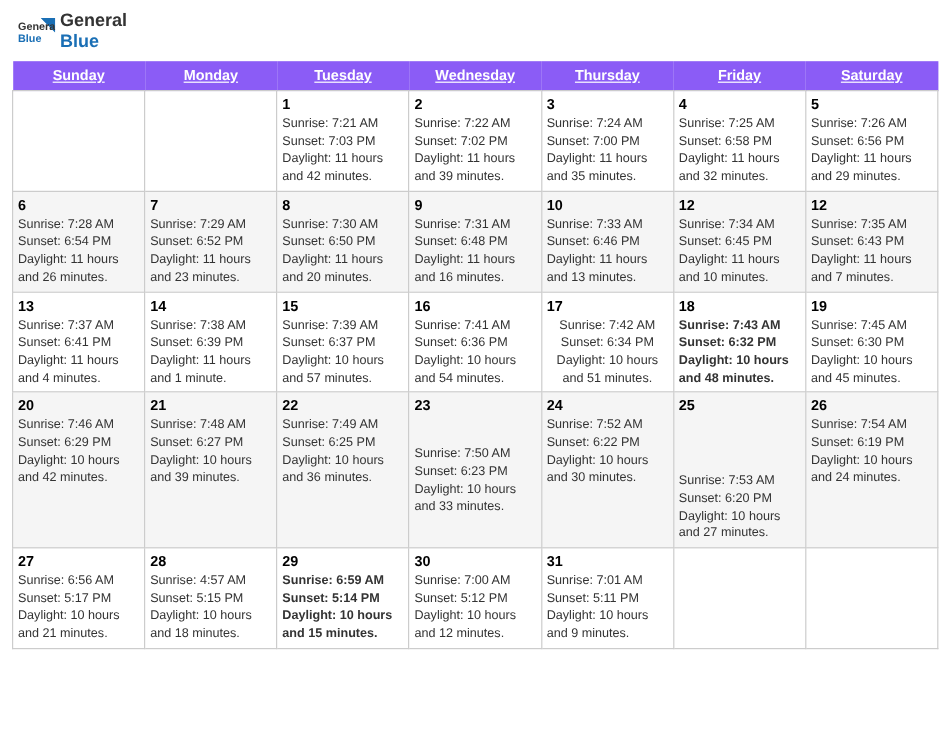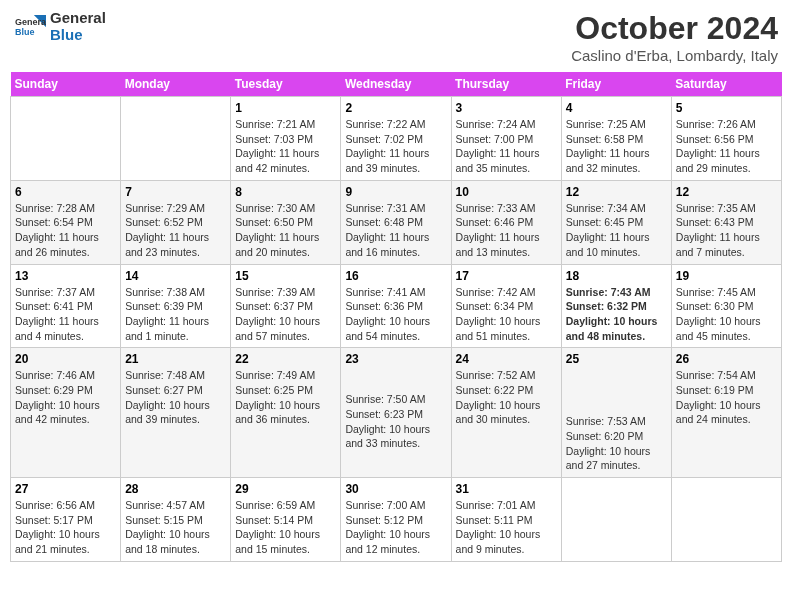--- a/index.html
+++ b/index.html
@@ -37,26 +37,27 @@
     .location-title {
       font-size: 15px;
       color: #555;
     }
     table {
       width: 100%;
       border-collapse: collapse;
       font-size: 11px;
     }
     th {
-      background-color: #d946ef;
+      background-color: #8b5cf6;
       color: #fff;
       padding: 5px 4px;
-      text-align: left;
+      text-align: center;
       font-size: 12px;
       font-weight: bold;
+      text-decoration: underline;
     }
     td {
       border: 1px solid #ccc;
       padding: 4px;
       vertical-align: top;
       width: calc(100% / 7);
       min-height: 80px;
       background: #fff;
     }
     tr:nth-child(even) td {
@@ -87,24 +88,20 @@
       <polygon points="20,4 32,4 32,16" fill="#1a6fb5"></polygon>
       <polygon points="20,4 32,4 32,16" fill="#1a6fb5" opacity="0.6"></polygon>
       <text x="1" y="14" font-size="9" font-weight="bold" fill="#333" font-family="Arial">General</text>
       <text x="1" y="24" font-size="9" font-weight="bold" fill="#1a6fb5" font-family="Arial">Blue</text>
     </svg>
     <div>
       <div style="font-size:15px;font-weight:bold;color:#333;line-height:1.1;">General</div>
       <div style="font-size:15px;font-weight:bold;color:#1a6fb5;line-height:1.1;">Blue</div>
     </div>
   </div>
-  <div class="title-block">
-    <div class="month-title">October 2024</div>
-    <div class="location-title">Caslino d'Erba, Lombardy, Italy</div>
-  </div>
 </div>
 
 <table>
   <thead>
     <tr>
     <th>Sunday</th>
         <th>Monday</th>
         <th>Tuesday</th>
         <th>Wednesday</th>
         <th>Thursday</th>
@@ -211,21 +208,21 @@
 Daylight: 10 hours and 57 minutes.</div>
         </td>
         <td>
           <span class="day-num">16</span>
           <div class="day-info" style="white-space: pre-line;">Sunrise: 7:41 AM
 Sunset: 6:36 PM
 Daylight: 10 hours and 54 minutes.</div>
         </td>
         <td>
           <span class="day-num">17</span>
-          <div class="day-info" style="white-space: pre-line;">Sunrise: 7:42 AM
+          <div class="day-info" style="white-space: pre-line; text-align: center;">Sunrise: 7:42 AM
 Sunset: 6:34 PM
 Daylight: 10 hours and 51 minutes.</div>
         </td>
         <td>
           <span class="day-num">18</span>
           <div class="day-info" style="white-space: pre-line; font-weight: bold;">Sunrise: 7:43 AM
 Sunset: 6:32 PM
 Daylight: 10 hours and 48 minutes.</div>
         </td>
         <td>
@@ -287,21 +284,21 @@
 Daylight: 10 hours and 21 minutes.</div>
         </td>
         <td>
           <span class="day-num">28</span>
           <div class="day-info" style="white-space: pre-line;">Sunrise: 4:57 AM
 Sunset: 5:15 PM
 Daylight: 10 hours and 18 minutes.</div>
         </td>
         <td>
           <span class="day-num">29</span>
-          <div class="day-info" style="white-space: pre-line;">Sunrise: 6:59 AM
+          <div class="day-info" style="white-space: pre-line; font-weight: bold;">Sunrise: 6:59 AM
 Sunset: 5:14 PM
 Daylight: 10 hours and 15 minutes.</div>
         </td>
         <td>
           <span class="day-num">30</span>
           <div class="day-info" style="white-space: pre-line;">Sunrise: 7:00 AM
 Sunset: 5:12 PM
 Daylight: 10 hours and 12 minutes.</div>
         </td>
         <td>

